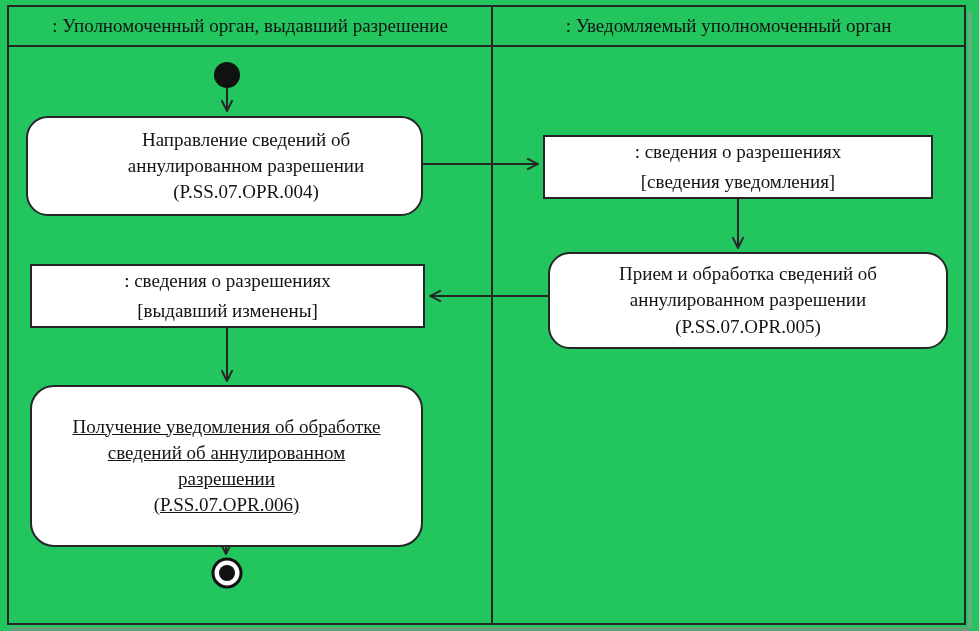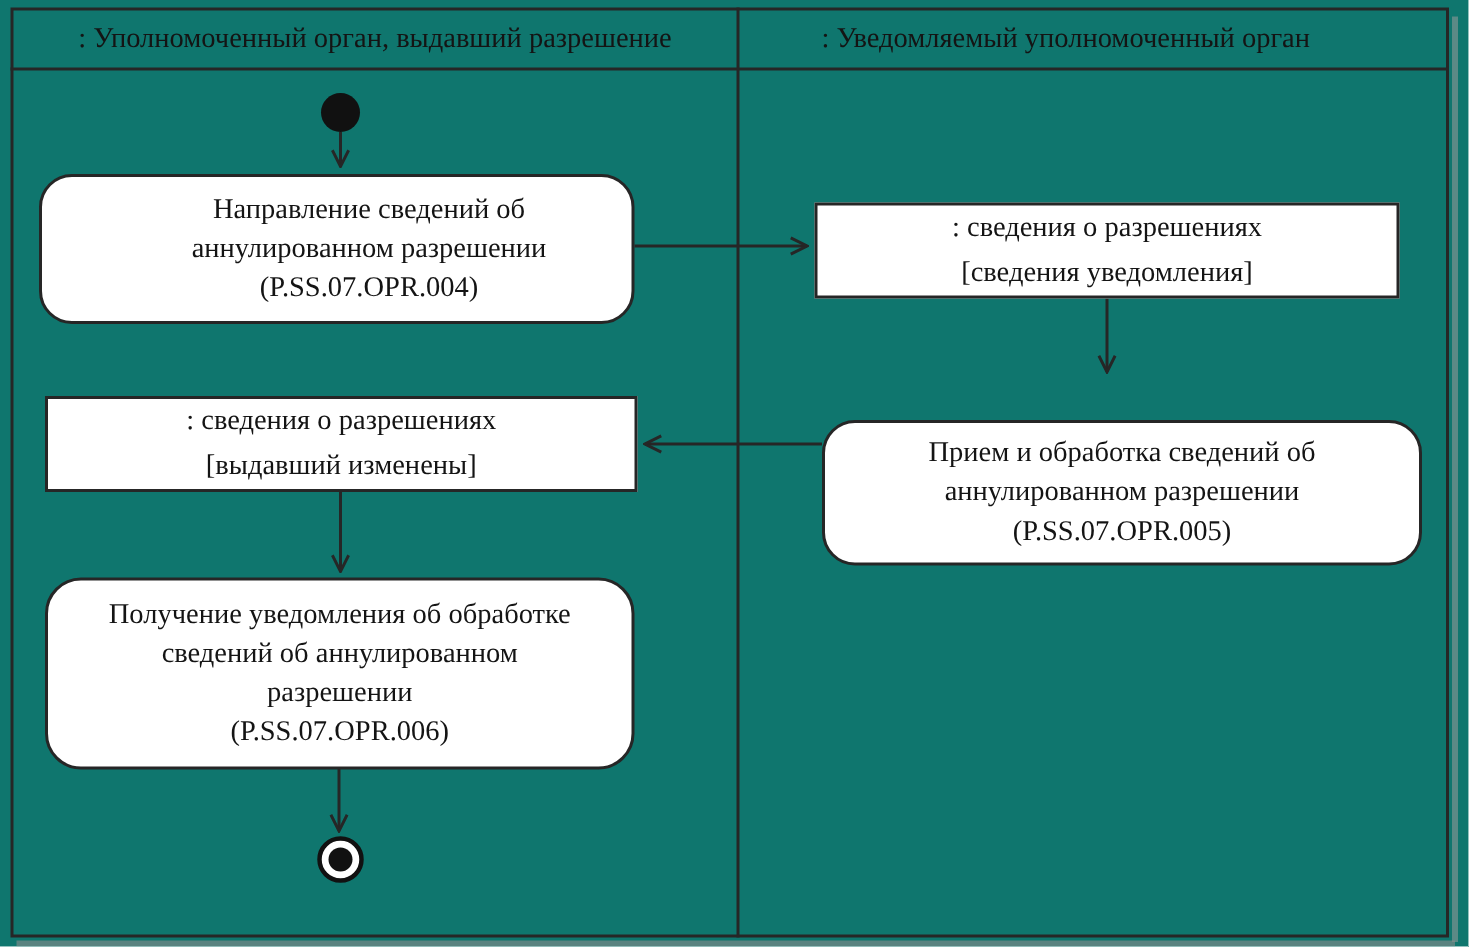--- a/index.html
+++ b/index.html
@@ -1,20 +1,20 @@
 <!DOCTYPE html>
 <html><head>
 <meta charset="utf-8">
 <style>
   html, body { margin: 0; padding: 0; background: #ffffff; }
   .canvas {
     position: relative;
     width: 979px;
     height: 631px;
-    background: #0f766e;
+    background: #22c55e;
     font-family: "Liberation Serif", "DejaVu Serif", serif;
     color: #141414;
     overflow: hidden;
   }
   .abs { position: absolute; box-sizing: border-box; }
   .frame {
     left: 7px; top: 5px; width: 959px; height: 620px;
     border: 2px solid #262626;
     background: transparent;
   }
@@ -34,38 +34,38 @@
     left: 7px; top: 45px; width: 959px; height: 2px;
     background: #262626;
   }
   .lane-header {
     top: 7px; height: 38px;
     display: flex; align-items: center; justify-content: center;
     font-size: 19px;
     white-space: nowrap;
   }
   .lane-header.left  { left: 9px;   width: 482px; }
-  .lane-header.right { left: 475px; width: 471px; }
+  .lane-header.right { left: 493px; width: 471px; }
   .node {
     display: flex; flex-direction: column;
     align-items: center; justify-content: center;
     text-align: center;
     font-size: 19px;
     line-height: 1.38;
     background: #ffffff;
     border: 2px solid #262626;
   }
   .activity { border-radius: 22px; }
   .activity .label { white-space: pre-line; }
   .object .state-line { margin-top: 3px; }
   #activity-004 { left: 26px;  top: 116px; width: 397px; height: 100px; padding-left: 43px; }
   #object-sent  { left: 543px; top: 135px; width: 390px; height: 64px;  }
-  #activity-005 { left: 548px; top: 252px; width: 400px; height: 97px; margin-top: 28px;  }
+  #activity-005 { left: 548px; top: 252px; width: 400px; height: 97px;  }
   #object-chg   { left: 30px;  top: 264px; width: 395px; height: 64px;  }
-  #activity-006 { left: 30px;  top: 385px; width: 393px; height: 128px; border-radius: 24px; }
+  #activity-006 { left: 30px;  top: 385px; width: 393px; height: 162px; border-radius: 24px; text-decoration: underline; }
   .connectors { position: absolute; left: 0; top: 0; width: 979px; height: 631px; }
 </style>
 </head>
 <body>
 
 <div class="canvas">
 
   <svg class="connectors" viewBox="0 0 979 631" xmlns="http://www.w3.org/2000/svg">
     <defs>
       <marker id="arrow" viewBox="0 0 12 12" refX="11" refY="6" markerWidth="13" markerHeight="13" markerUnits="userSpaceOnUse" orient="auto">

